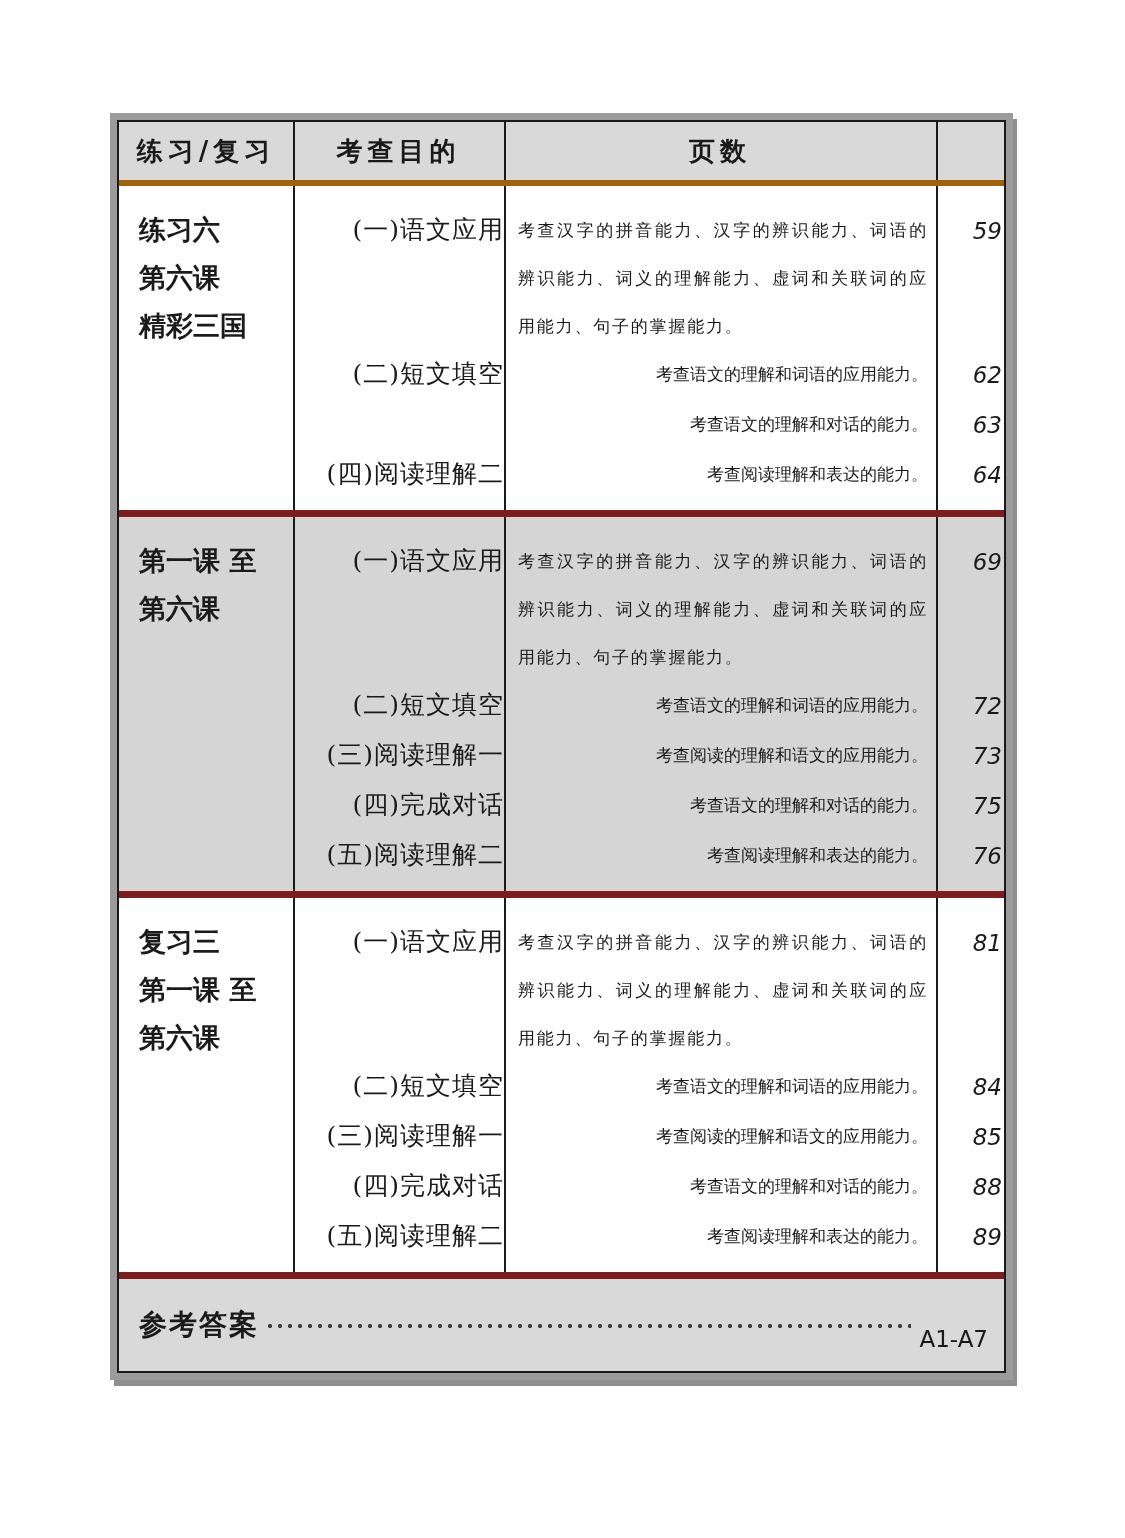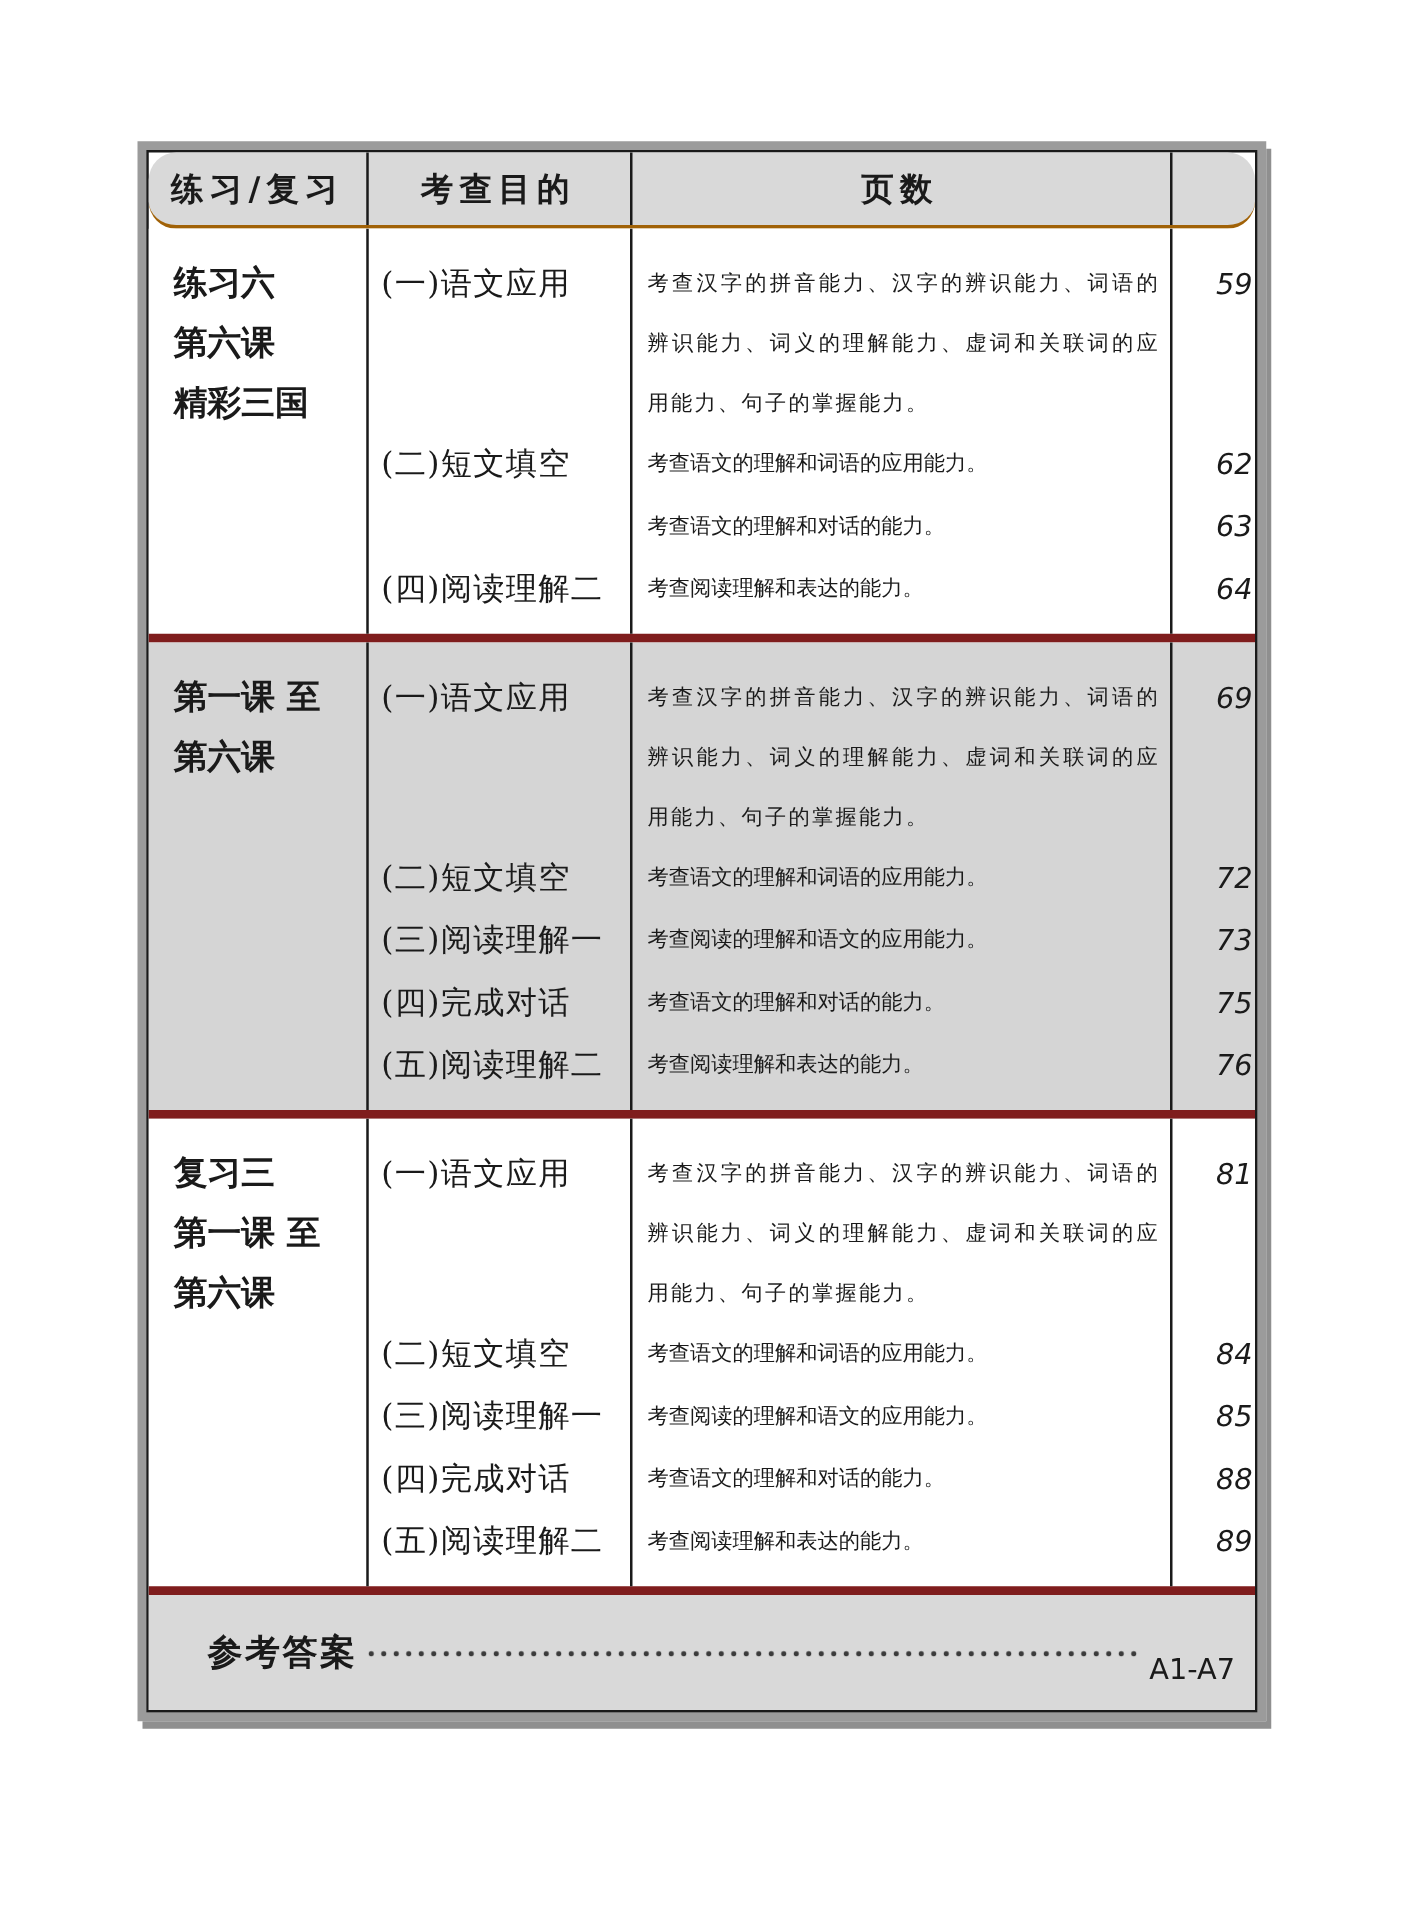--- a/index.html
+++ b/index.html
@@ -22,22 +22,21 @@
   .inner { border:2px solid #1a1a1a; }
 
   
   .thead {
     position:relative;
     display:grid;
     grid-template-columns:174px 211px 432px 1fr;
     height:58px;
     align-items:center;
     background:#d9d9d9;
-    border-bottom:3px solid #a16207;
-    border-radius:22px;
+    border-bottom:6px solid #a16207;
   }
   .hc {
     text-align:center;
     font-weight:bold;
     font-size:26px;
     letter-spacing:5px;
     font-family:"DejaVu Sans", sans-serif;
   }
 
   
@@ -56,21 +55,21 @@
   }
   .group.shaded { background:#d5d5d5; }
   .gtitle {
     grid-column:1;
     padding-left:20px;
     font-weight:bold;
     font-size:27px;
     line-height:48px;
     font-family:"DejaVu Sans", sans-serif;
   }
-  .cell { min-height:48px; }
+  .cell { min-height:48px;text-align:right; }
   .content {
     grid-column:2;
     padding-left:12px;
     font-size:25px;
     line-height:48px;
     letter-spacing:1px;
     font-family:"DejaVu Serif", serif;
     white-space:nowrap;
   }
   .purpose {
@@ -101,21 +100,20 @@
     background:#d9d9d9;
     display:flex;
     align-items:center;
     padding:0 16px 0 20px;
   }
   .answers-label {
     font-weight:bold;
     font-size:28px;
     letter-spacing:2px;
     white-space:nowrap;
-    margin-left:27px;
   }
   .leader {
     flex:1;
     height:10px;
     margin:2px 8px 0 6px;
     background-image:radial-gradient(circle, #3c3c3c 1.8px, transparent 2.4px);
     background-size:10px 10px;
     background-repeat:repeat-x;
     background-position:0 center;
   }

